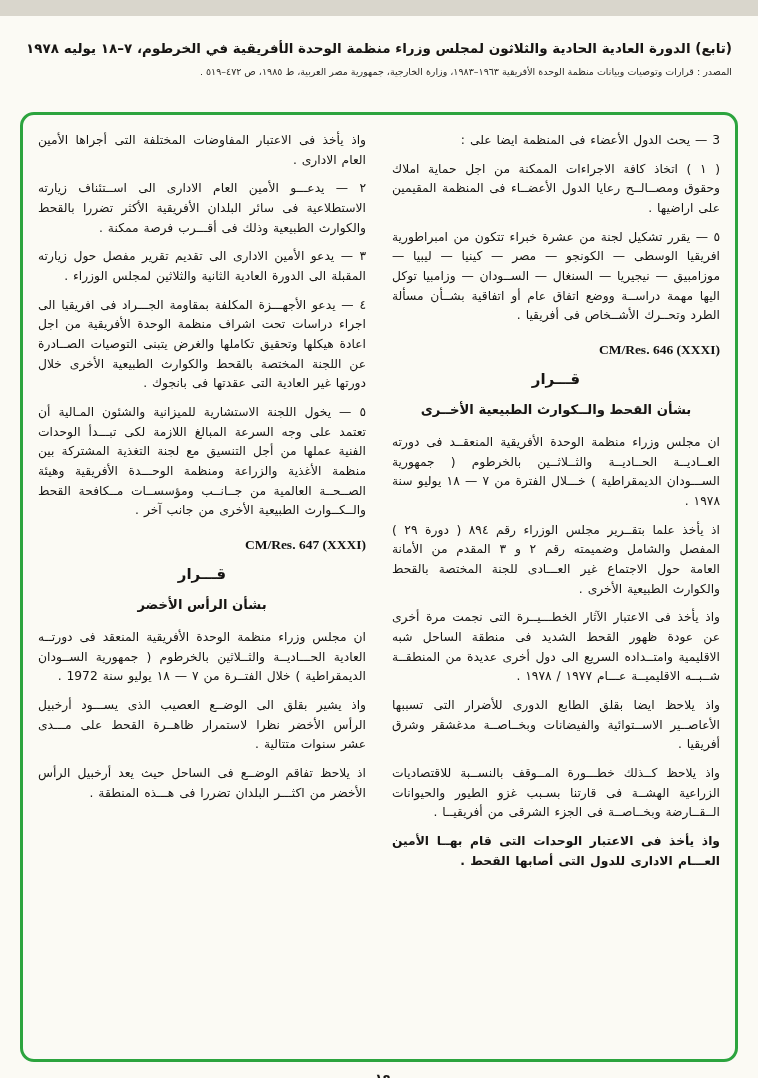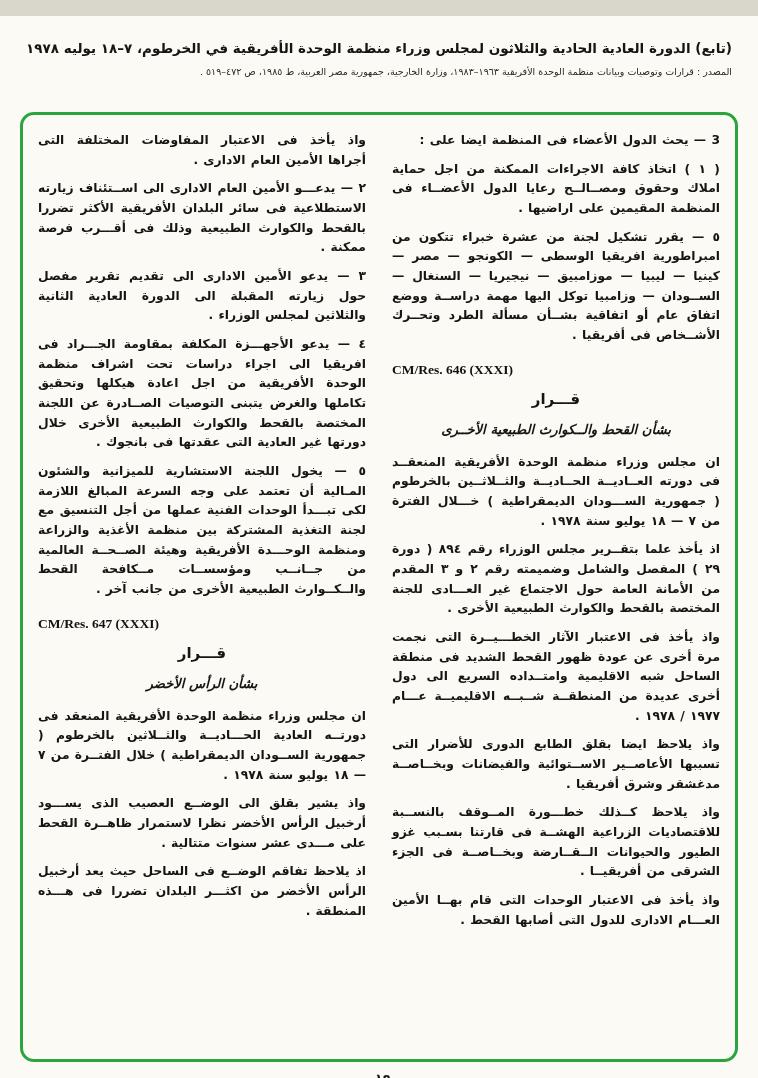--- a/index.html
+++ b/index.html
@@ -37,40 +37,38 @@
     height:100%;
   }
   .column { flex:1; min-width:0; }
   .para {
     direction:rtl;
     font-size:12.3px;
     line-height:1.6;
     text-align:justify;
     margin-bottom:9px;
     word-spacing:1px;
-    font-weight:bold;
   }
   .para.bold { font-weight:bold; }
   .res-code {
-    direction:ltr; text-align:left;
+    direction:ltr; text-align:right;
     font-family:"Liberation Serif", serif;
     font-weight:bold; font-size:13.5px;
     margin:16px 0 12px 0;
     color:#111;
   }
   .res-title {
     text-align:center; font-weight:bold;
     font-size:15px; letter-spacing:1px;
     margin:8px 0 12px 0;
   }
   .res-subject {
     text-align:center; font-weight:bold;
     font-size:13.2px; margin:0 0 13px 0;
     line-height:1.5;
-    font-style:italic;
   }
   .page-number {
     position:absolute; bottom:8px; left:8px; right:0;
     text-align:center;
     font-size:13px; font-weight:bold;
   }
 </style>
 </head>
 <body>
 
@@ -101,21 +99,21 @@
 
       <div class="column">
         <p class="para">واذ يأخذ فى الاعتبار المفاوضات المختلفة التى أجراها الأمين العام الادارى .</p>
         <p class="para">٢ — يدعـــو الأمين العام الادارى الى اســتئناف زيارته الاستطلاعية فى سائر البلدان الأفريقية الأكثر تضررا بالقحط والكوارث الطبيعية وذلك فى أقـــرب فرصة ممكنة .</p>
         <p class="para">٣ — يدعو الأمين الادارى الى تقديم تقرير مفصل حول زيارته المقبلة الى الدورة العادية الثانية والثلاثين لمجلس الوزراء .</p>
         <p class="para">٤ — يدعو الأجهـــزة المكلفة بمقاومة الجـــراد فى افريقيا الى اجراء دراسات تحت اشراف منظمة الوحدة الأفريقية من اجل اعادة هيكلها وتحقيق تكاملها والغرض يتبنى التوصيات الصــادرة عن اللجنة المختصة بالقحط والكوارث الطبيعية الأخرى خلال دورتها غير العادية التى عقدتها فى بانجوك .</p>
         <p class="para">٥ — يخول اللجنة الاستشارية للميزانية والشئون المـالية أن تعتمد على وجه السرعة المبالغ اللازمة لكى تبـــدأ الوحدات الفنية عملها من أجل التنسيق مع لجنة التغذية المشتركة بين منظمة الأغذية والزراعة ومنظمة الوحـــدة الأفريقية وهيئة الصــحــة العالمية من جــانــب ومؤسســات مــكافحة القحط والــكــوارث الطبيعية الأخرى من جانب آخر .</p>
         <div class="res-code">CM/Res. 647 (XXXI)</div>
         <div class="res-title">قـــرار</div>
         <div class="res-subject">بشأن الرأس الأخضر</div>
-        <p class="para">ان مجلس وزراء منظمة الوحدة الأفريقية المنعقد فى دورتــه العادية الحـــاديــة والثــلاثين بالخرطوم ( جمهورية الســودان الديمقراطية ) خلال الفتــرة من ٧ — ١٨ يوليو سنة ١٩٧٨ .</p>
+        <p class="para">ان مجلس وزراء منظمة الوحدة الأفريقية المنعقد فى دورتــه العادية الحـــاديــة والثــلاثين بالخرطوم ( جمهورية الســودان الديمقراطية ) خلال الفتــرة من ٧ — ١٨ يوليو سنة 1972 .</p>
         <p class="para">واذ يشير بقلق الى الوضــع العصيب الذى يســـود أرخبيل الرأس الأخضر نظرا لاستمرار ظاهــرة القحط على مـــدى عشر سنوات متتالية .</p>
         <p class="para">اذ يلاحظ تفاقم الوضــع فى الساحل حيث يعد أرخبيل الرأس الأخضر من اكثـــر البلدان تضررا فى هـــذه المنطقة .</p>
       </div>
 
     </div>
   </div>
 
   <div class="page-number">١٩</div>
 
 </div>

